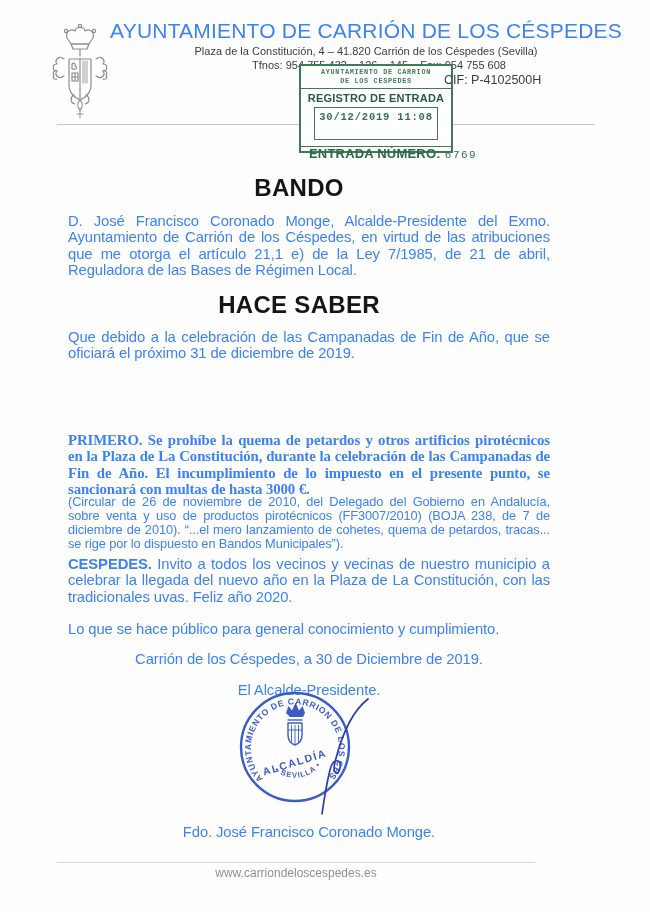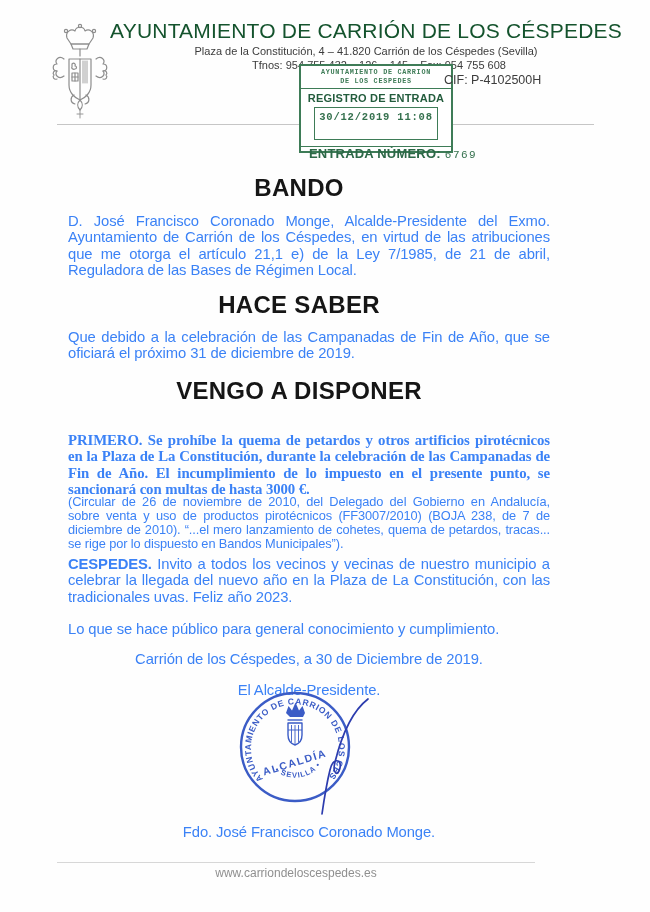--- a/index.html
+++ b/index.html
@@ -9,21 +9,21 @@
     background:#fefefe;
     font-family:"Liberation Sans","DejaVu Sans",sans-serif;
     color:#1d1d1d;
     overflow:hidden;
     margin:0 auto;
   }
   
   .coa{position:absolute;left:44px;top:23px;}
   .lh-title{
     position:absolute;left:110px;top:19px;width:512px;
-    text-align:center;font-size:21px;letter-spacing:.2px;color:#14532d;
+    text-align:center;font-size:21px;letter-spacing:.2px;color:#3b82f6;
   }
   .lh-line{position:absolute;left:110px;width:512px;text-align:center;font-size:11px;color:#3c3c3c;}
   .lh-address{top:45px;}
   .lh-phone{top:59px;transform:translateX(13px);}
   .lh-cif{position:absolute;left:444px;top:73px;font-size:12.5px;color:#3c3c3c;z-index:3;}
   .lh-rule{position:absolute;left:57px;top:124px;width:537px;height:1px;background:#c6c6c6;}
   
   .registro{
     position:absolute;left:299px;top:64px;width:150px;height:85px;
     background:#fff;border:2px solid #3e7c57;z-index:2;
@@ -115,24 +115,23 @@
     </div>
     <div class="rs-bottomdiv"></div>
   </div>
 
   <h1 class="heading h-bando">BANDO</h1>
   <p class="para p-intro">D. José Francisco Coronado Monge, Alcalde-Presidente del Exmo. Ayuntamiento de Carrión de los Céspedes, en virtud de las atribuciones que me otorga el artículo 21,1 e) de la Ley 7/1985, de 21 de abril, Reguladora de las Bases de Régimen Local.</p>
 
   <h1 class="heading h-hace">HACE SABER</h1>
   <p class="para p-hace">Que debido a la celebración de las Campanadas de Fin de Año, que se oficiará el próximo 31 de diciembre de 2019.</p>
 
-  <h1 class="heading h-vengo">VENGO A DISPONER</h1>
   <p class="para p-primero">PRIMERO. Se prohíbe la quema de petardos y otros artificios pirotécnicos en la Plaza de La Constitución, durante la celebración de las Campanadas de Fin de Año. El incumplimiento de lo impuesto en el presente punto, se sancionará con multas de hasta 3000 €.</p>
   <p class="para p-circular">(Circular de 26 de noviembre de 2010, del Delegado del Gobierno en Andalucía, sobre venta y uso de productos pirotécnicos (FF3007/2010) (BOJA 238, de 7 de diciembre de 2010). “...el mero lanzamiento de cohetes, quema de petardos, tracas... se rige por lo dispuesto en Bandos Municipales”).</p>
-  <p class="para p-segundo"><span class="b">CESPEDES.</span><span> Invito a todos los vecinos y vecinas de nuestro municipio a celebrar la llegada del nuevo año en la Plaza de La Constitución, con las tradicionales uvas. Feliz año 2023.</span></p>
+  <p class="para p-segundo"><span class="b">CESPEDES.</span><span> Invito a todos los vecinos y vecinas de nuestro municipio a celebrar la llegada del nuevo año en la Plaza de La Constitución, con las tradicionales uvas. Feliz año 2020.</span></p>
 
   <p class="para p-publication">Lo que se hace público para general conocimiento y cumplimiento.</p>
   <p class="para center p-place">Carrión de los Céspedes, a 30 de Diciembre de 2019.</p>
   <p class="para center p-signer">El Alcalde-Presidente.</p>
 
   <svg class="seal" width="160" height="132" viewBox="0 0 160 132">
     <defs>
       <path id="ringPath" d="M 38.2,92.8 A 44,44 0 1,1 101.8,92.8"></path>
       <path id="bottomPath" d="M 44,79 A 33,33 0 0,0 96,79"></path>
     </defs>

